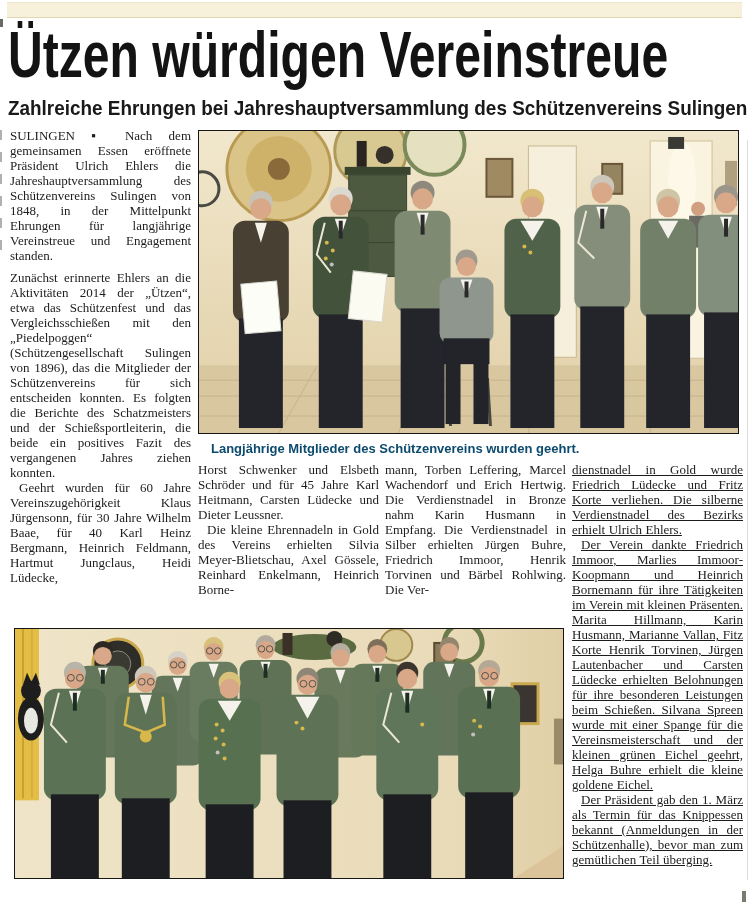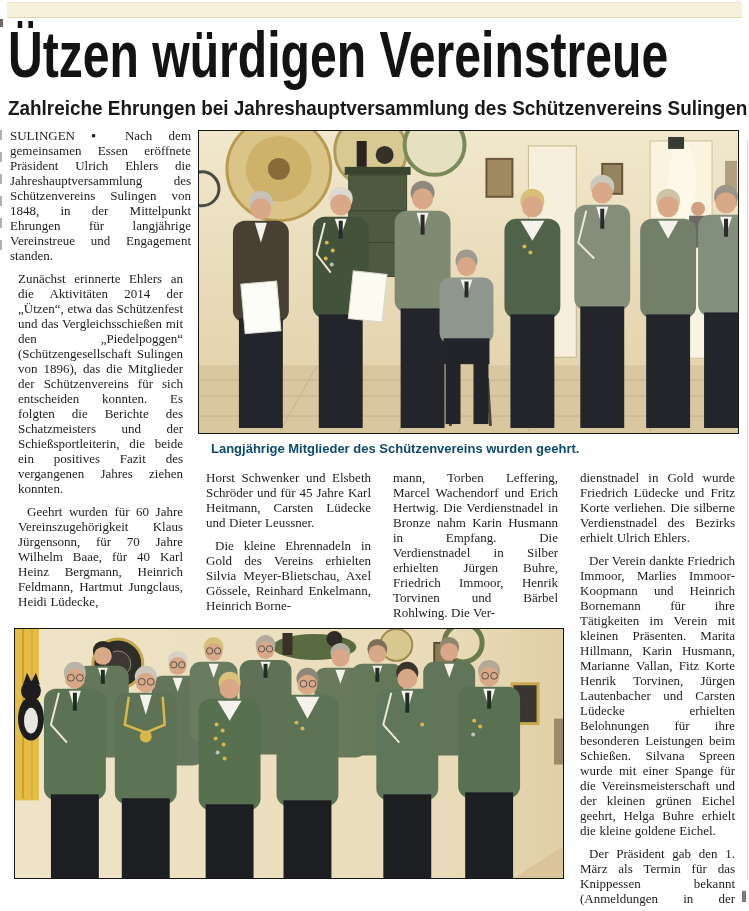--- a/index.html
+++ b/index.html
@@ -17,29 +17,29 @@
   
   .headline{position:absolute;left:8px;top:22px;width:741px;white-space:nowrap;
             font-weight:bold;font-size:65px;line-height:1.02;color:#131313;
             transform:scaleX(.74);transform-origin:left top;letter-spacing:0;}
   .subheadline{position:absolute;left:8px;top:96px;width:800px;white-space:nowrap;
             font-weight:bold;font-size:21px;color:#191919;
             transform:scaleX(.90);transform-origin:left top;}
 
   
   .col{position:absolute;overflow:hidden;text-align:justify;}
-  .col p{margin:8px;font-family:"Liberation Serif",serif;font-size:13px;line-height:15px;
+  .col p{margin:0;font-family:"Liberation Serif",serif;font-size:13px;line-height:15px;
          word-spacing:.02em;}
   .col p.ind{text-indent:9px;}
   .lead{font-family:"Liberation Sans",sans-serif;font-weight:normal;font-size:12.6px;
         line-height:15.6px;margin:0 0 7px 0 !important;}
   #col1{left:10px;top:128px;width:181px;height:492px;}
   #col2{left:198px;top:462px;width:181px;height:158px;}
   #col3{left:385px;top:462px;width:181px;height:158px;}
-  #col4{left:572px;top:462px;width:171px;height:446px;}
+  #col4{left:572px;top:462px;width:171px;height:446px;text-decoration:underline;}
 
   
   .photo{position:absolute;border:1px solid #161616;background:#e8dcba;}
   #photo1{left:198px;top:130px;width:539px;height:302px;}
   #photo2{left:14px;top:628px;width:548px;height:249px;}
   .photo svg{display:block;width:100%;height:100%;}
   .caption{position:absolute;font-weight:bold;font-size:13px;line-height:15px;color:#0c4a6e;padding-left:12px;}
   #caption1{left:199px;top:441px;width:540px;}
   #caption2{left:15px;top:885px;width:548px;}
 </style>
@@ -53,21 +53,21 @@
   <div class="edge-left"></div>
   <div class="edge-right"></div>
   <div class="corner-mark"></div>
 
   <div class="headline">Ützen würdigen Vereinstreue</div>
   <div class="subheadline">Zahlreiche Ehrungen bei Jahreshauptversammlung des Schützenvereins Sulingen</div>
 
   <div class="col" id="col1">
     <p class="lead">SULINGEN ▪ Nach dem gemeinsamen Essen eröffnete Präsident Ulrich Ehlers die Jahreshauptversammlung des Schützenvereins Sulingen von 1848, in der Mittelpunkt Ehrungen für langjährige Vereinstreue und Engagement standen.</p>
     <p>Zunächst erinnerte Ehlers an die Aktivitäten 2014 der „Ützen“, etwa das Schützenfest und das Vergleichsschießen mit den „Piedelpoggen“ (Schützengesellschaft Sulingen von 1896), das die Mitglieder der Schützenvereins für sich entscheiden konnten. Es folgten die Berichte des Schatzmeisters und der Schießsportleiterin, die beide ein positives Fazit des vergangenen Jahres ziehen konnten.</p>
-    <p class="ind">Geehrt wurden für 60 Jahre Vereinszugehörigkeit Klaus Jürgensonn, für 70 Jahre Wilhelm Baae, für 40 Karl Heinz Bergmann, Heinrich Feldmann, Hartmut Jungclaus, Heidi Lüdecke,</p>
+    <p class="ind">Geehrt wurden für 60 Jahre Vereinszugehörigkeit Klaus Jürgensonn, für 30 Jahre Wilhelm Baae, für 40 Karl Heinz Bergmann, Heinrich Feldmann, Hartmut Jungclaus, Heidi Lüdecke,</p>
   </div>
 
   <div class="photo" id="photo1">
     <svg viewBox="0 0 540 303" preserveAspectRatio="none">
       <defs>
         <linearGradient id="w1" x1="0" y1="0" x2="0" y2="1">
           <stop offset="0" stop-color="#f1e7cc"></stop>
             <stop offset="1" stop-color="#e4d4ae"></stop>
         </linearGradient>
       </defs>

